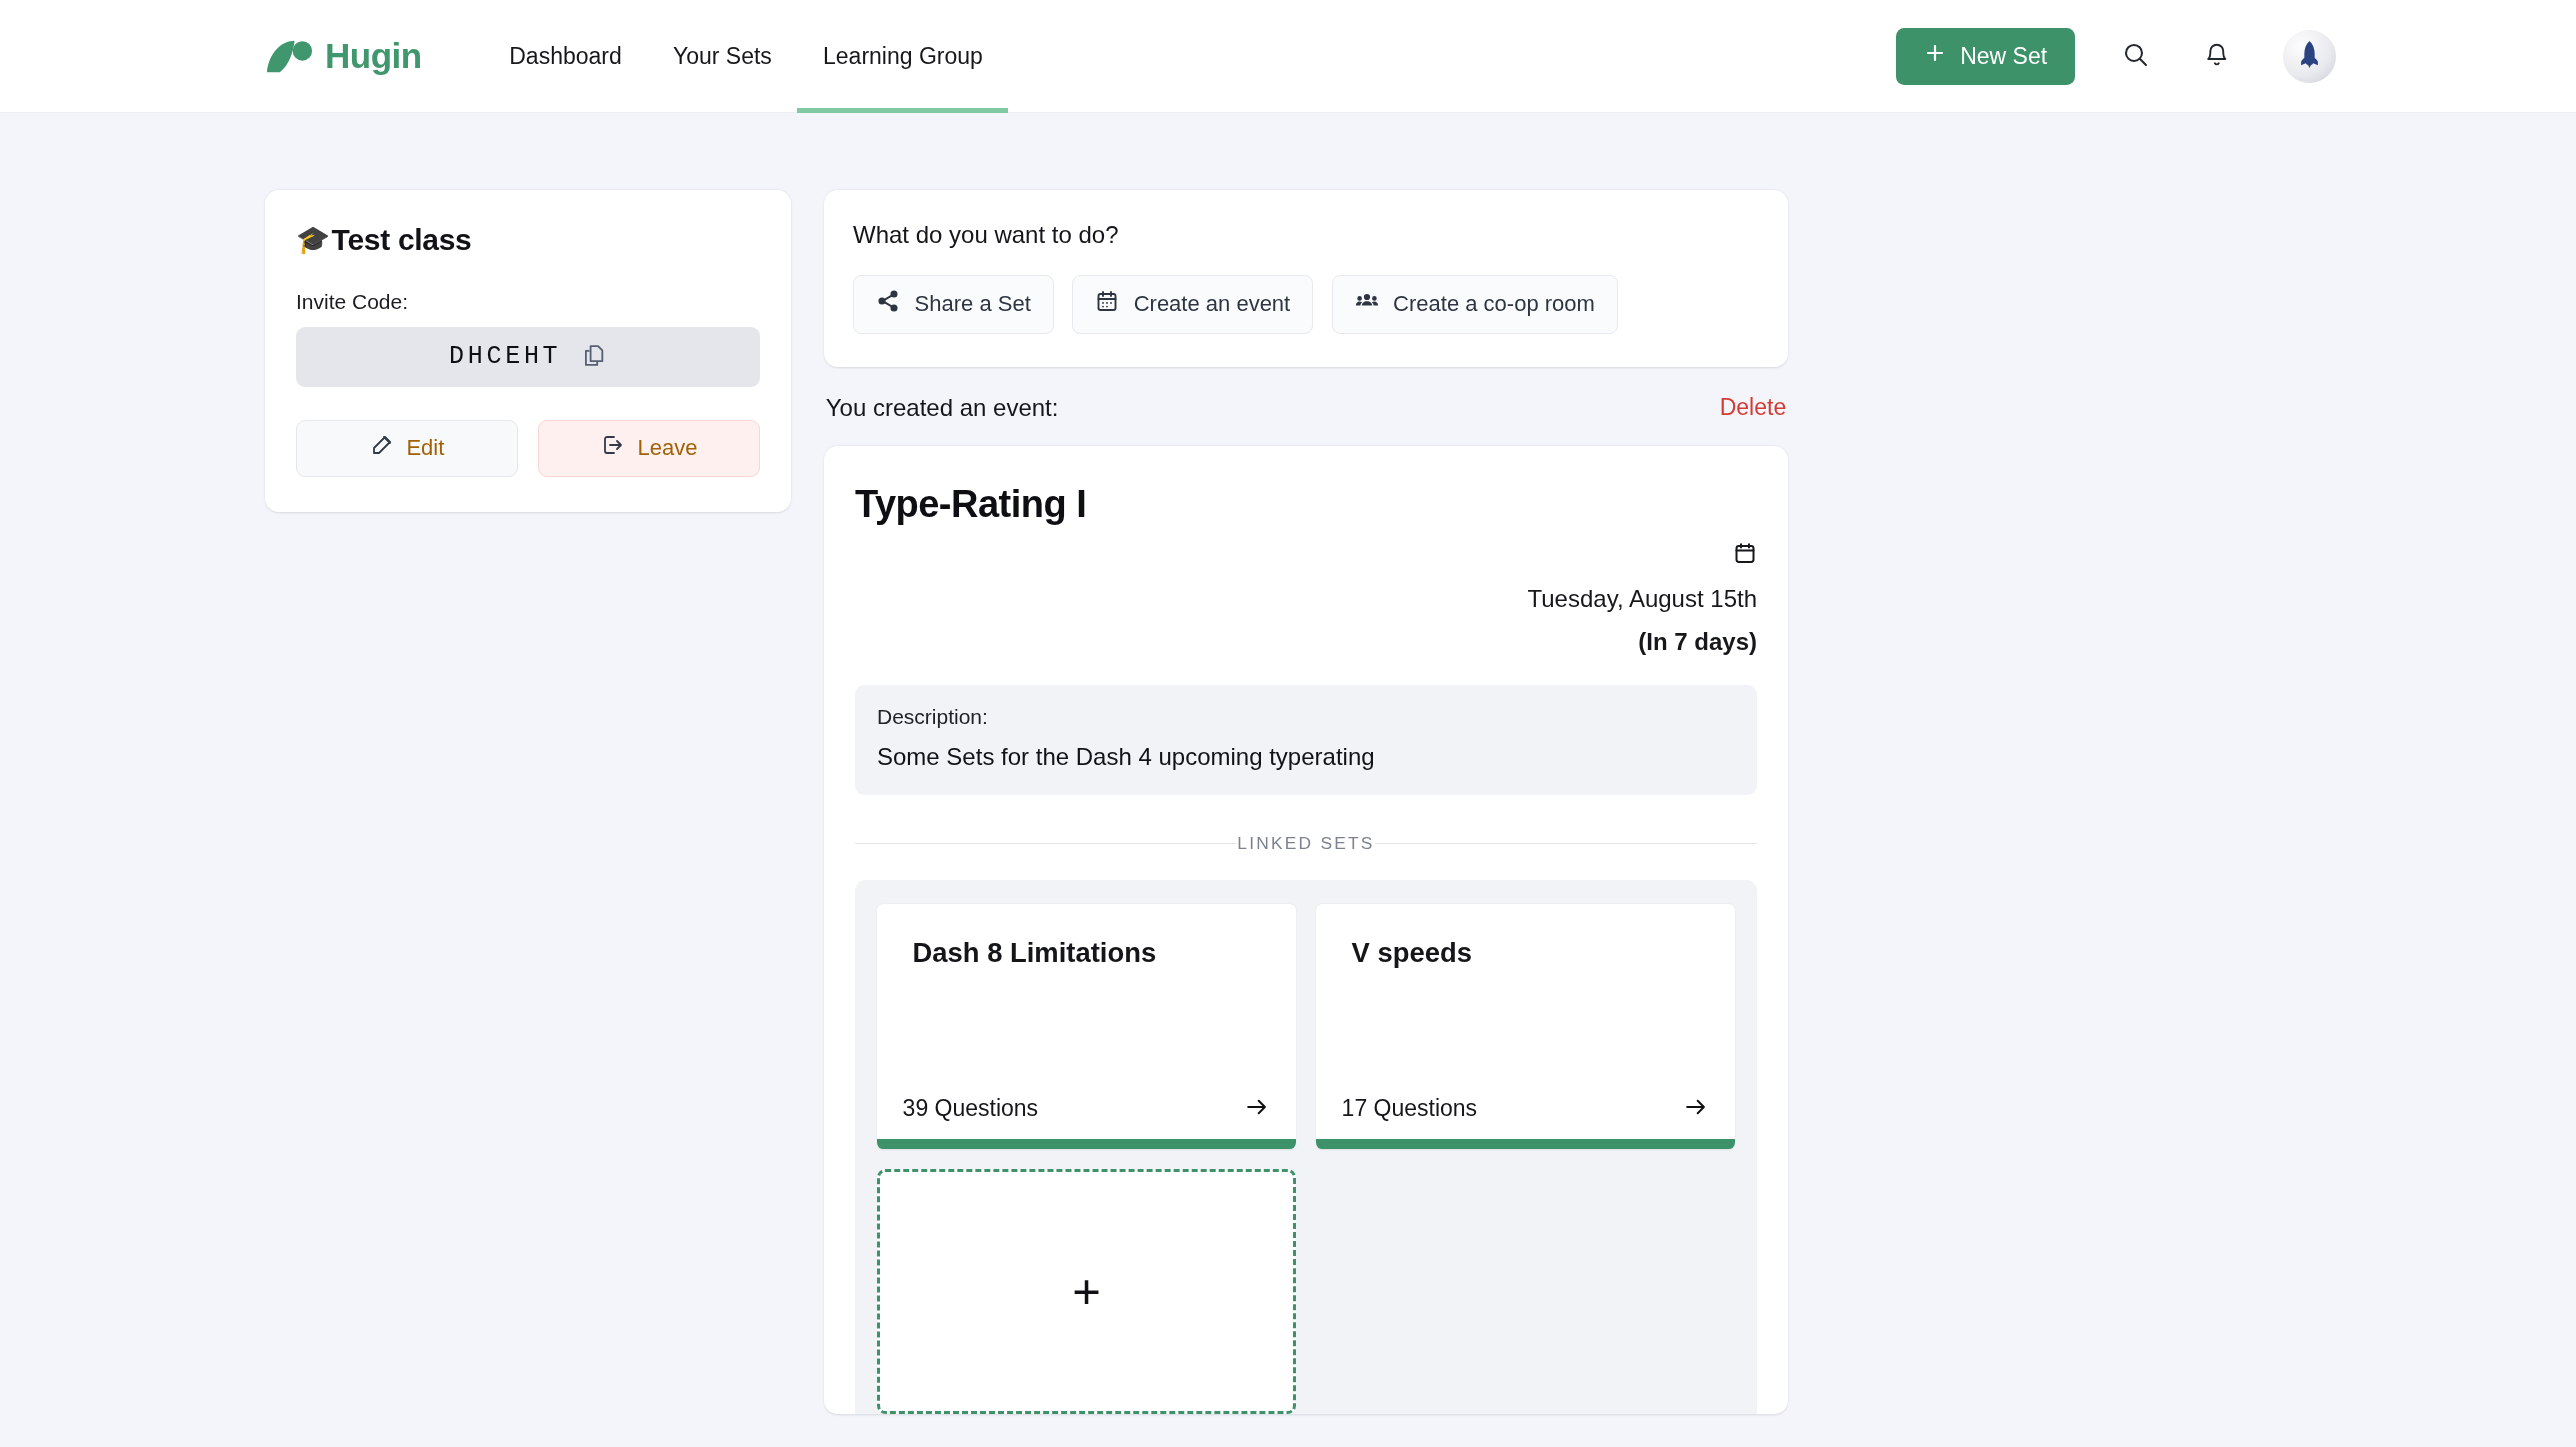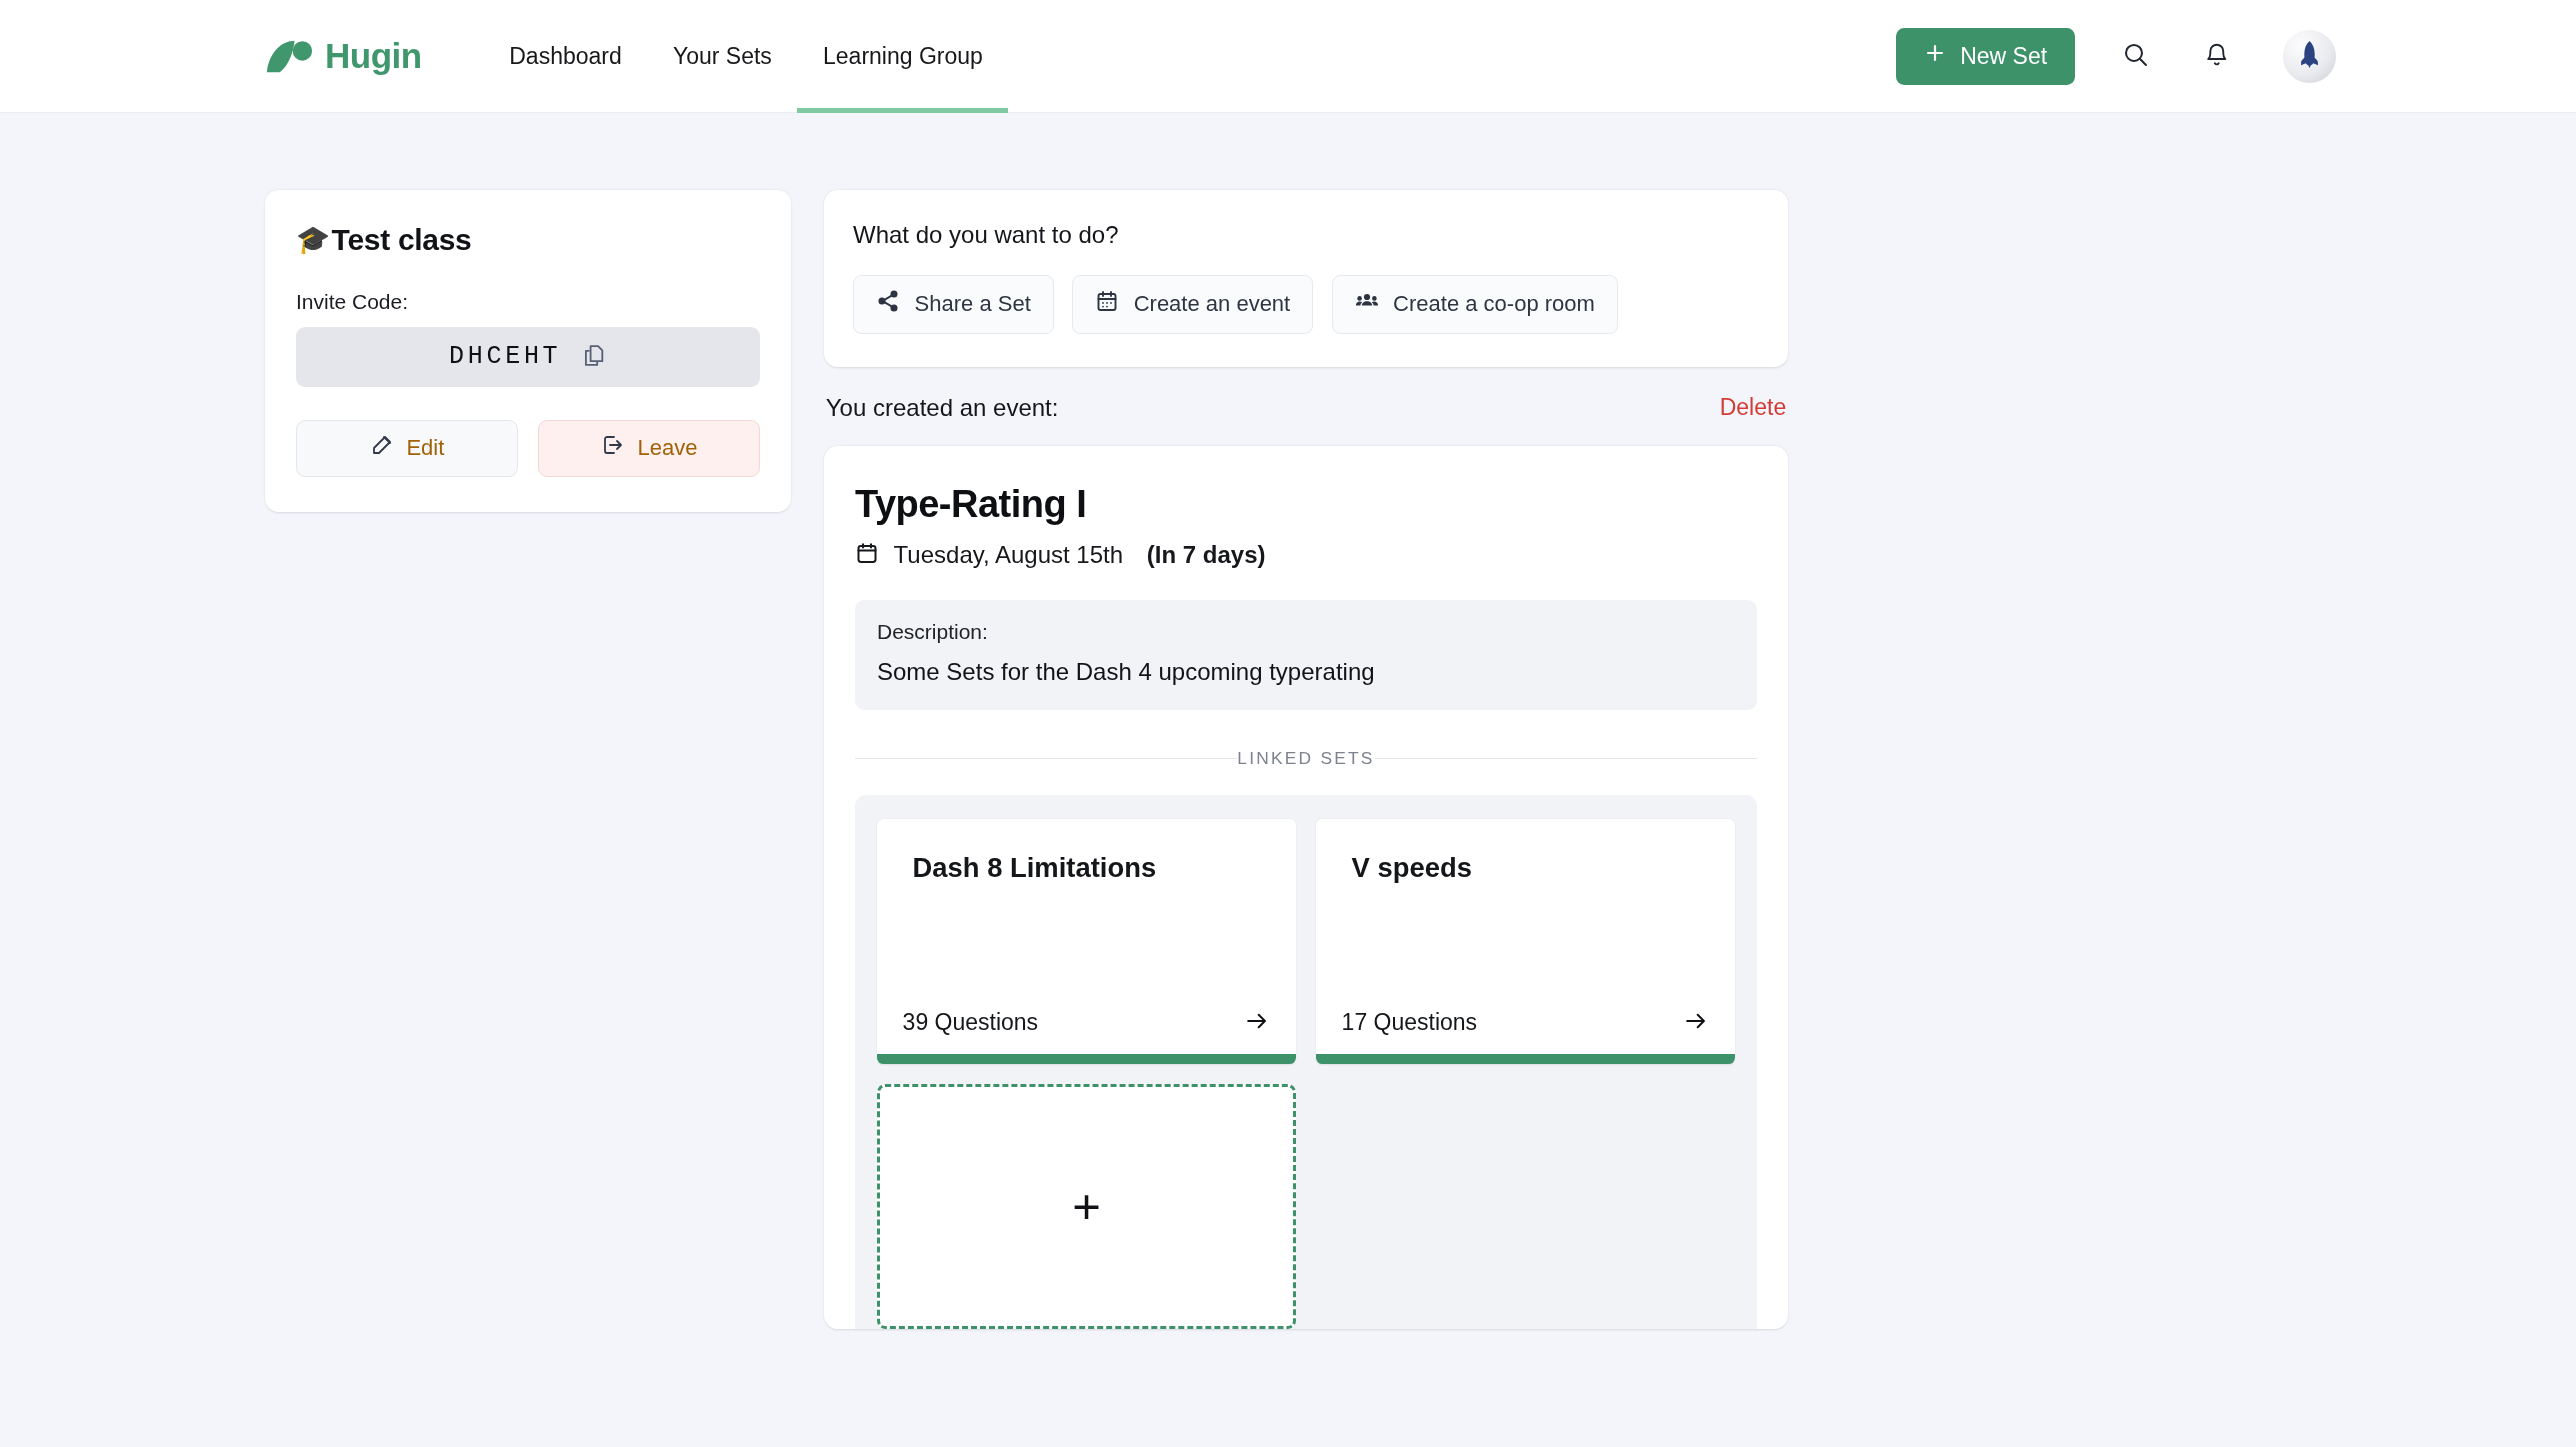--- a/index.html
+++ b/index.html
@@ -149,22 +149,22 @@
     font-size: 23px; color: #d23c35; background: none; border: none;
     font-family: inherit; cursor: pointer;
   }
 
   
   .event-card { margin-top: 24px; padding: 37px 31px 0 31px; }
   .event-title {
     font-size: 38px; font-weight: 700; color: #0d0f12; letter-spacing: -0.5px;
   }
   .event-date {
-    margin-top: 14.6px; display: flex; align-items: flex-start; gap: 14.6px;
-    font-size: 24px; color: #16181c;
+    margin-top: 14.6px; display: flex; align-items: flex-end; gap: 14.6px;
+    font-size: 24px; color: #16181c; flex-direction: column;
   }
   .event-date .in-days { font-weight: 700; margin-left: 9.1px; }
   .desc-box {
     margin-top: 29px; background: #f2f3f6; border-radius: 9.1px;
     padding: 20px 22px 24px 22px;
   }
   .desc-label { font-size: 21px; color: #20232a; }
   .desc-text  { margin-top: 14.6px; font-size: 24px; color: #111318; }
 
   .divider {

